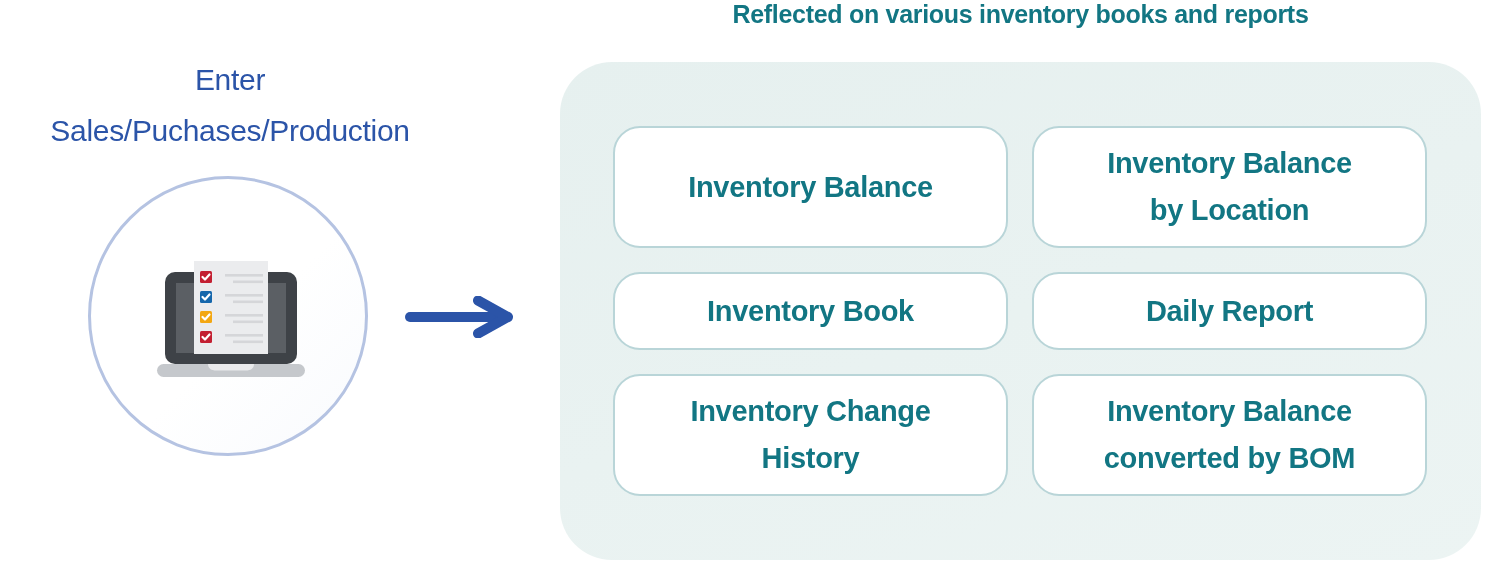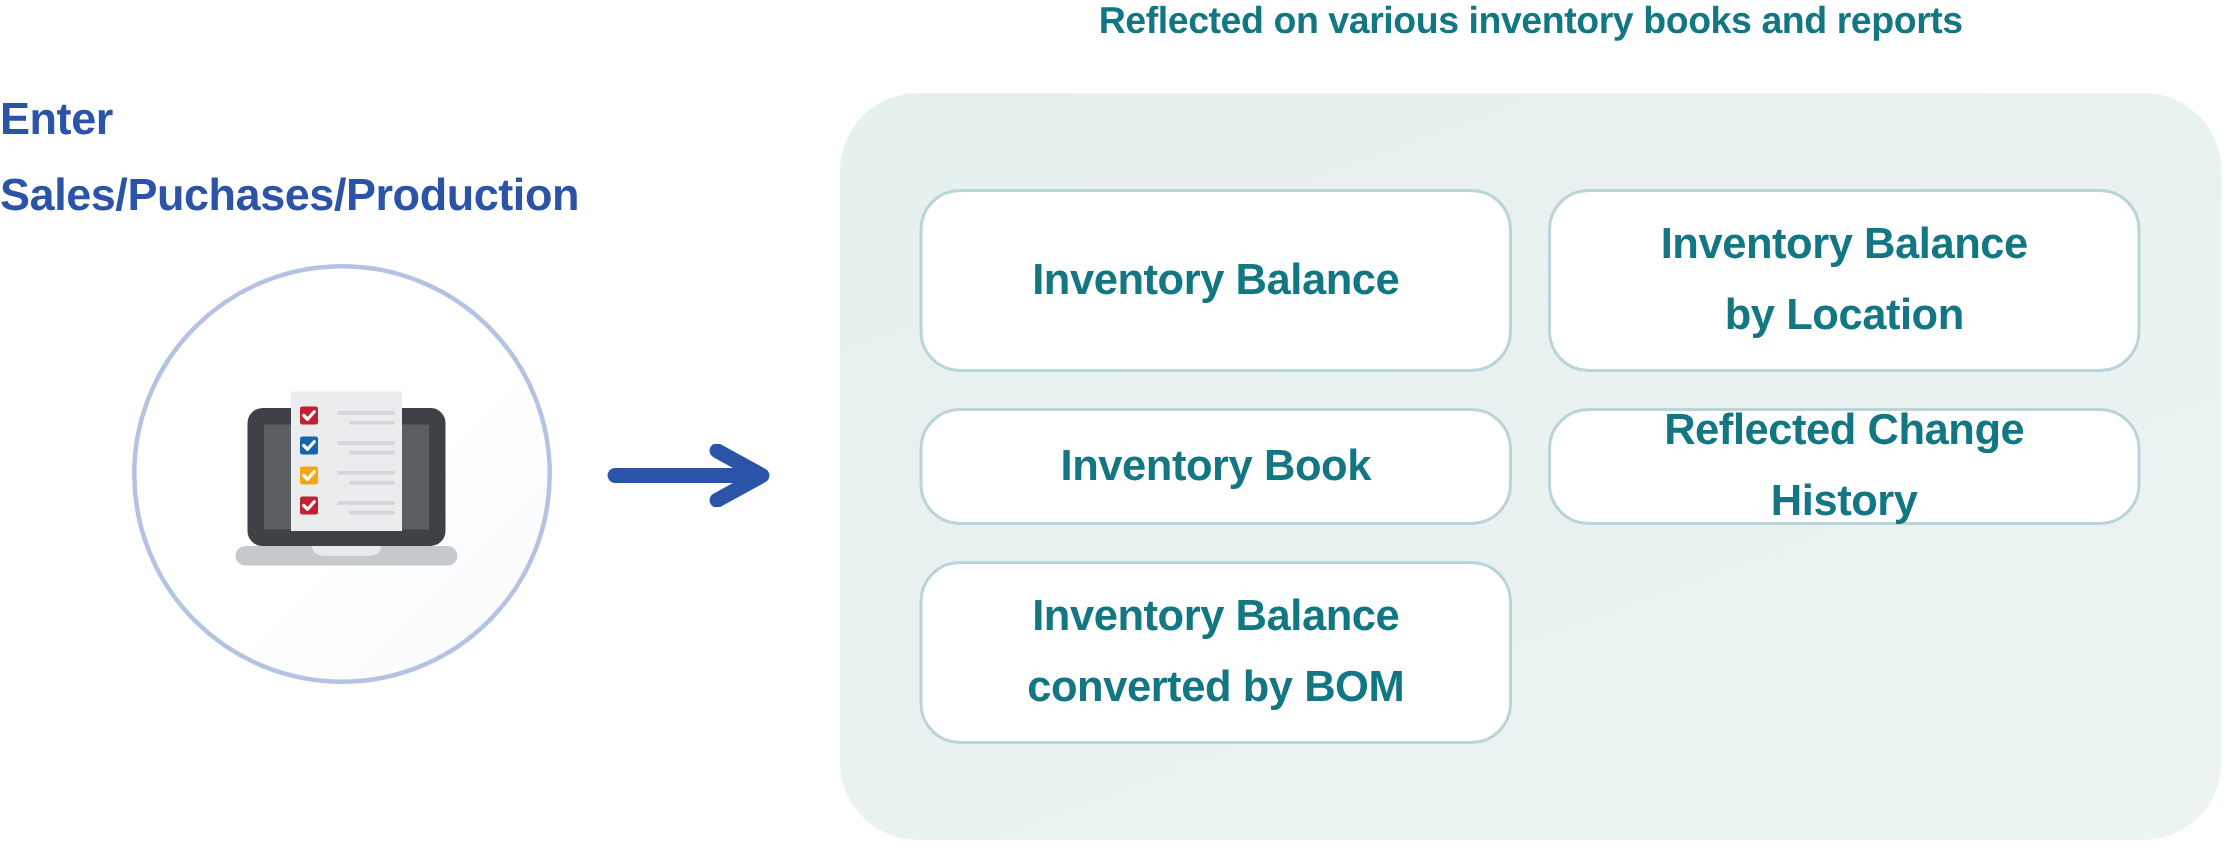--- a/index.html
+++ b/index.html
@@ -7,22 +7,22 @@
   body {
     width: 1487px; height: 568px;
     position: relative; overflow: hidden;
     font-family: "Liberation Sans", "DejaVu Sans", sans-serif;
   }
   .stage { position: absolute; inset: 0; }
 
   
   .left-title {
     position: absolute; left: 0; top: 54px; width: 460px;
-    text-align: left;
-    color: #2b54a8; font-size: 30px; font-weight: 700;
+    text-align: center;
+    color: #2b54a8; font-size: 30px; font-weight: 400;
     line-height: 51px; white-space: pre-line;
     letter-spacing: -0.3px;
   }
   .circle {
     position: absolute; left: 88px; top: 176px;
     width: 280px; height: 280px;
     border: 3.5px solid #b5c3e2; border-radius: 50%;
     background: linear-gradient(135deg, #ffffff 55%, #f8fafd 100%);
   }
   .circle svg { position: absolute; inset: 0; }
@@ -110,19 +110,20 @@
     <path d="M75 4.5 L 105 21 L 75 37.5" stroke="#2b54a8" stroke-width="10" stroke-linecap="round" stroke-linejoin="round" fill="none"></path>
   </svg>
 
   <div class="panel-title">Reflected on various inventory books and reports</div>
 
   <div class="panel">
     <div class="report-box">Inventory Balance</div>
     <div class="report-box">Inventory Balance
 by Location</div>
     <div class="report-box">Inventory Book</div>
-    <div class="report-box">Reflected Change
+    <div class="report-box">Daily Report</div>
+    <div class="report-box">Inventory Change
 History</div>
     <div class="report-box">Inventory Balance
 converted by BOM</div>
   </div>
 
 </div>
 
 </body></html>

